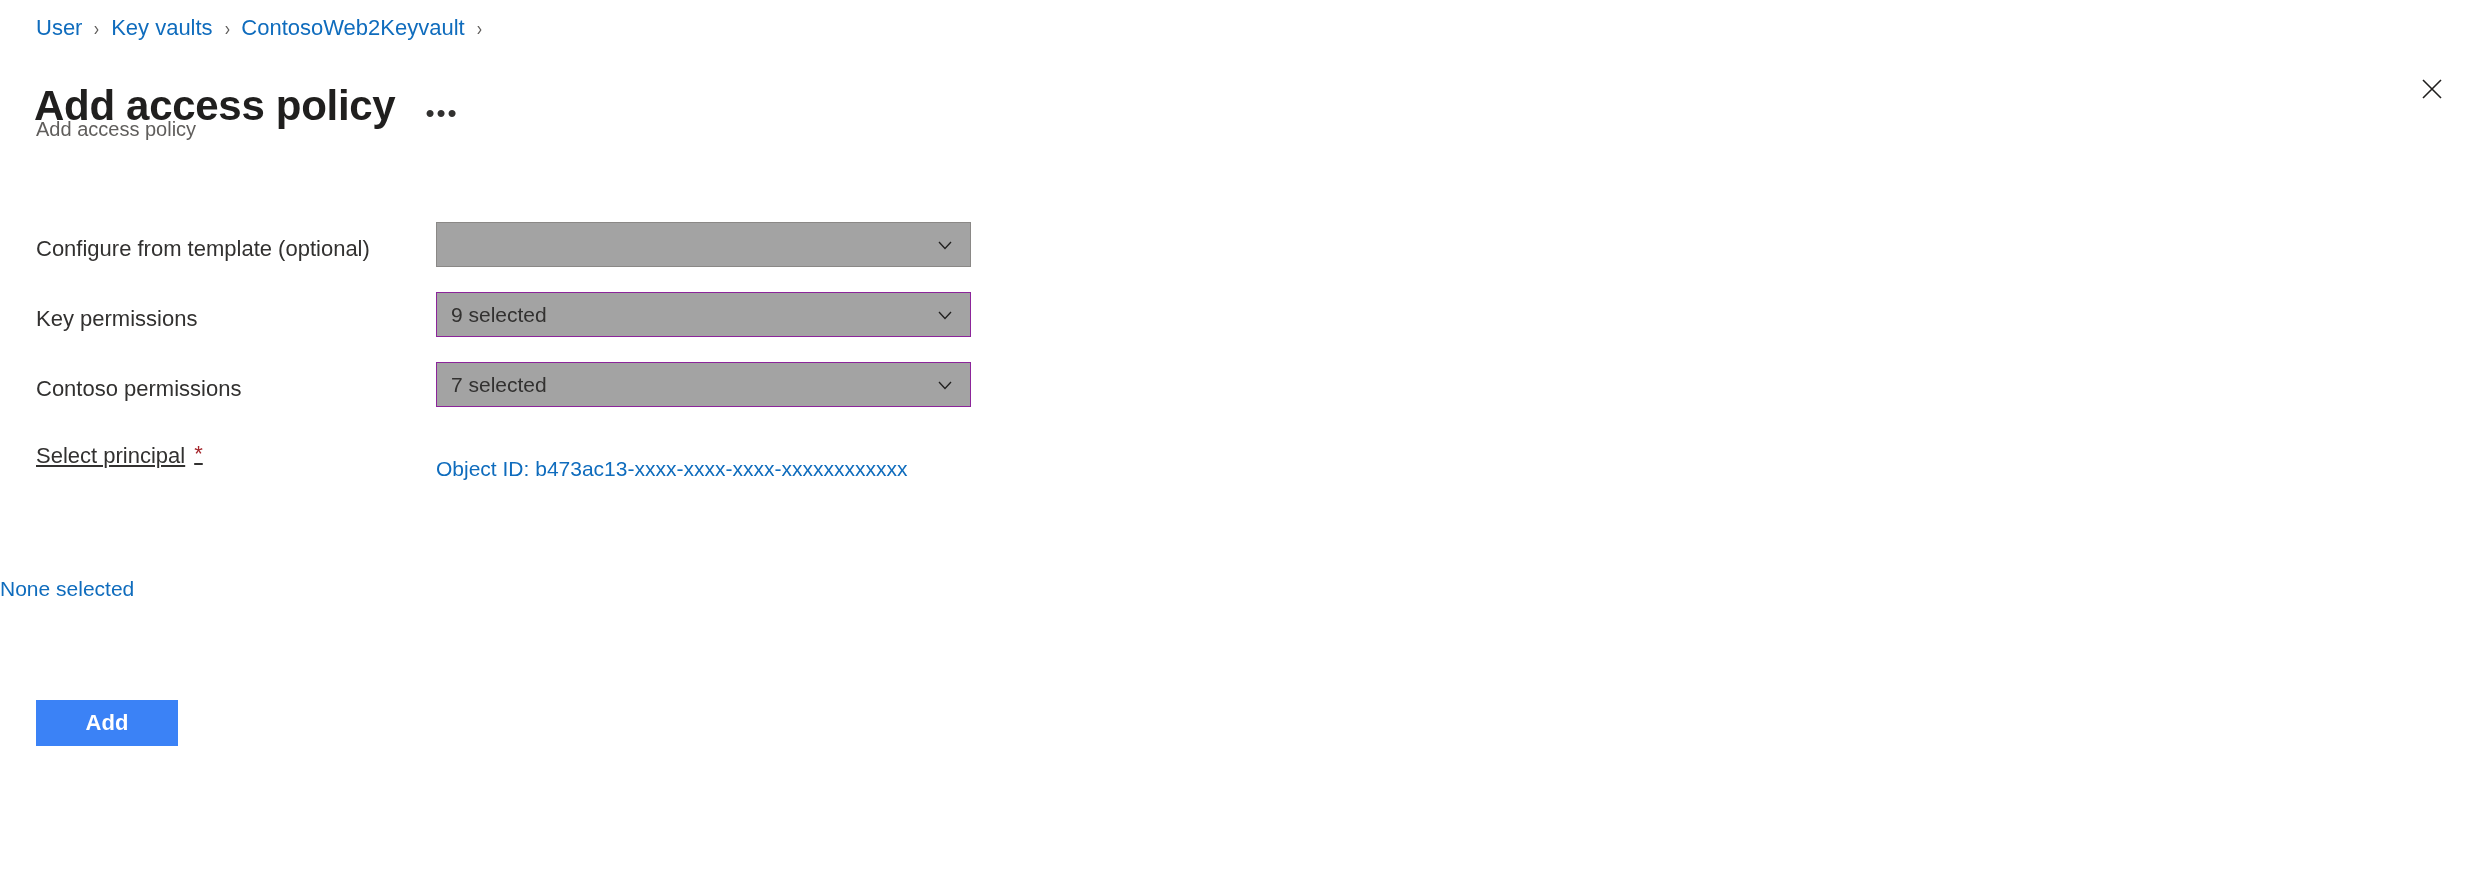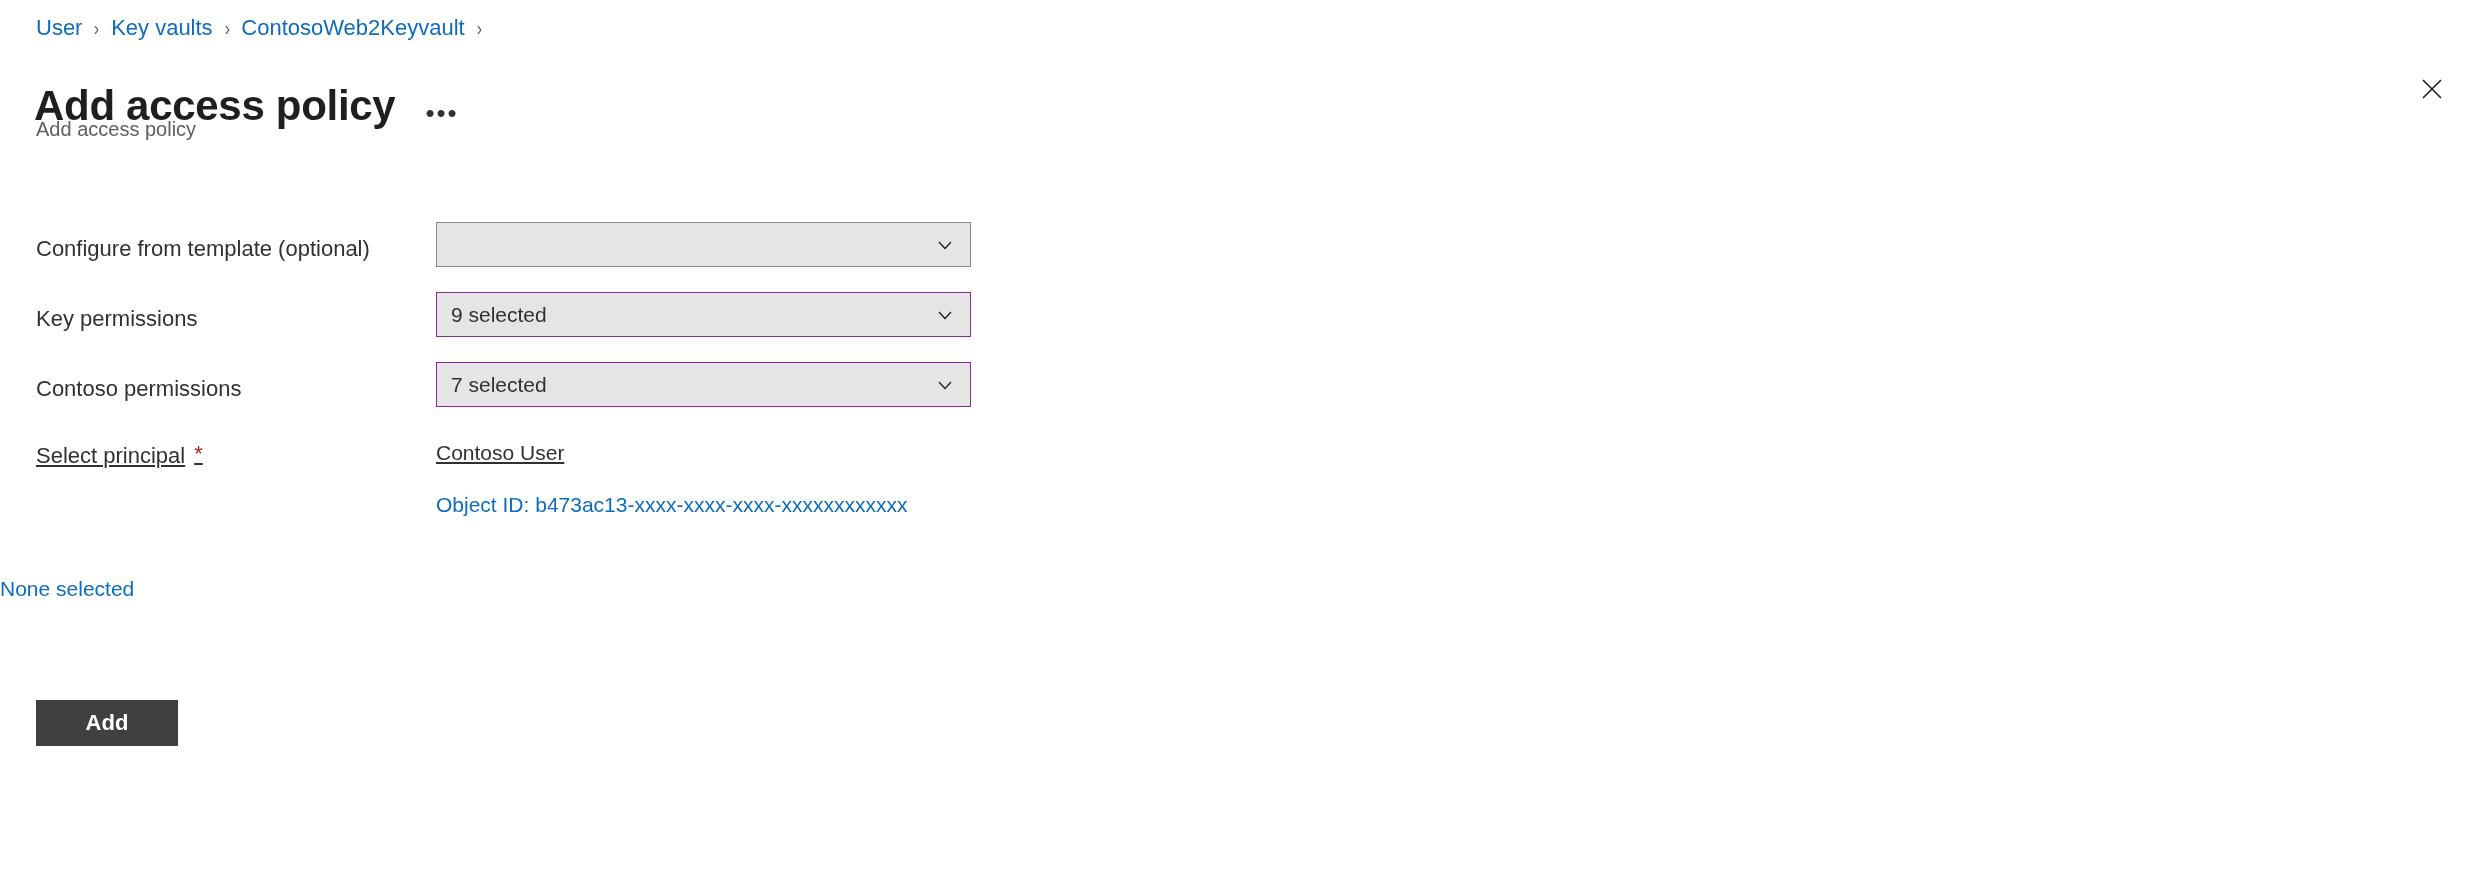--- a/index.html
+++ b/index.html
@@ -137,21 +137,21 @@
   .row-control {
     flex: 1;
   }
 
   
   .dropdown {
     width: 535px;
     height: 45px;
     box-sizing: border-box;
     border: 1px solid #8a8886;
-    background: #e5e5e5;
+    background: #a3a3a3;
     display: flex;
     align-items: center;
     padding: 0 10px 0 14px;
     cursor: pointer;
     position: relative;
   }
   .dropdown.accent { border: 1px solid #8c259a; }
   .dropdown .dd-value {
     flex: 1;
     font-size: 21px;
@@ -198,21 +198,21 @@
   .row-app .row-label { padding-top: 10px; }
   .row-app .link-text { padding-top: 8px; }
 
   
   .add-btn {
     position: absolute;
     left: 36px;
     top: 700px;
     width: 142px;
     height: 46px;
-    background: #404040;
+    background: #3b82f6;
     color: #ffffff;
     border: none;
     font-family: "Liberation Sans", sans-serif;
     font-size: 22px;
     font-weight: 600;
     line-height: 46px;
     text-align: center;
     cursor: pointer;
     padding: 0;
   }
@@ -293,21 +293,20 @@
     </div>
   </div>
 
 
   <div class="form-row row-principal">
     <div class="row-label">
       <span>Select principal</span>
       <span class="req-star">*</span>
     </div>
     <div class="row-control principal-lines">
-      <div class="value-text">Contoso User</div>
       <a class="link-text">Object ID: b473ac13-xxxx-xxxx-xxxx-xxxxxxxxxxxx</a>
     </div>
   </div>
 
   <div class="form-row row-app">
     <div class="row-control">
       <a class="link-text">None selected</a>
     </div>
   </div>
 

